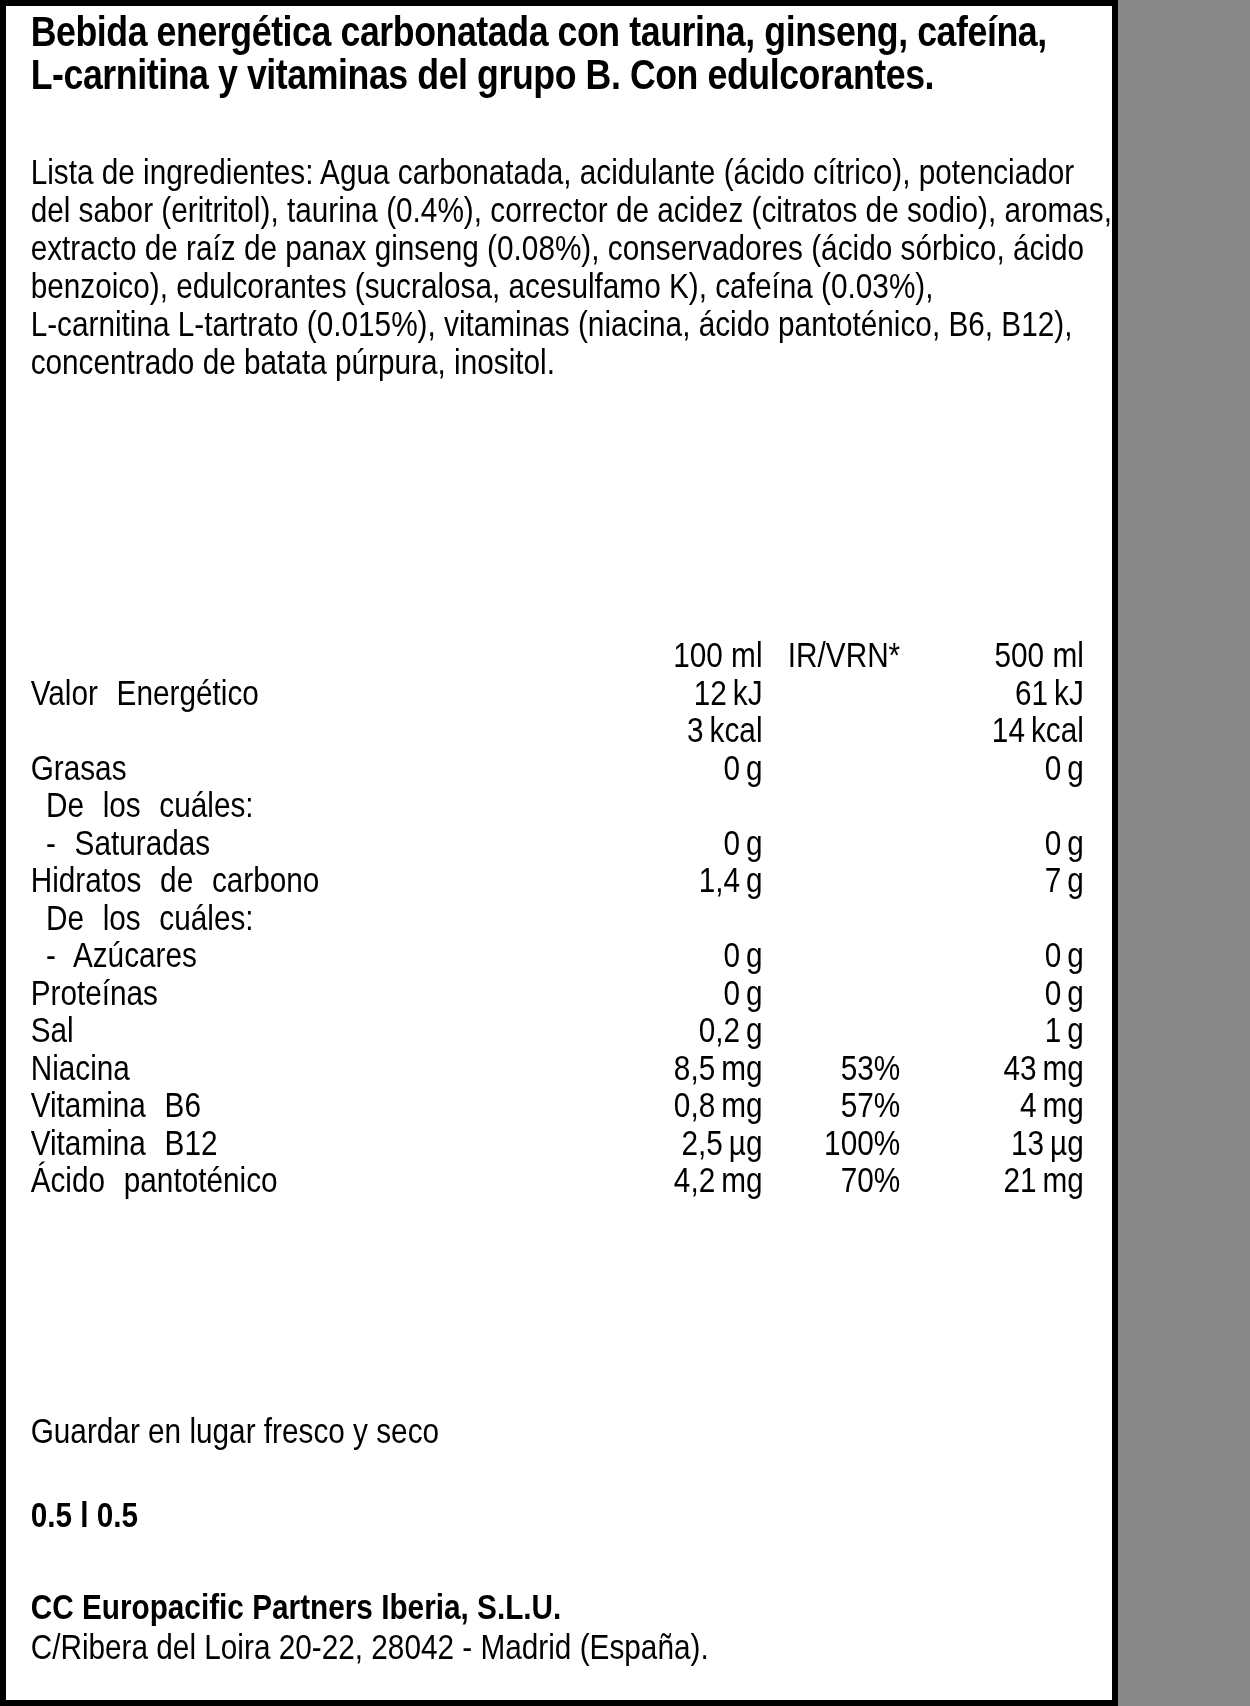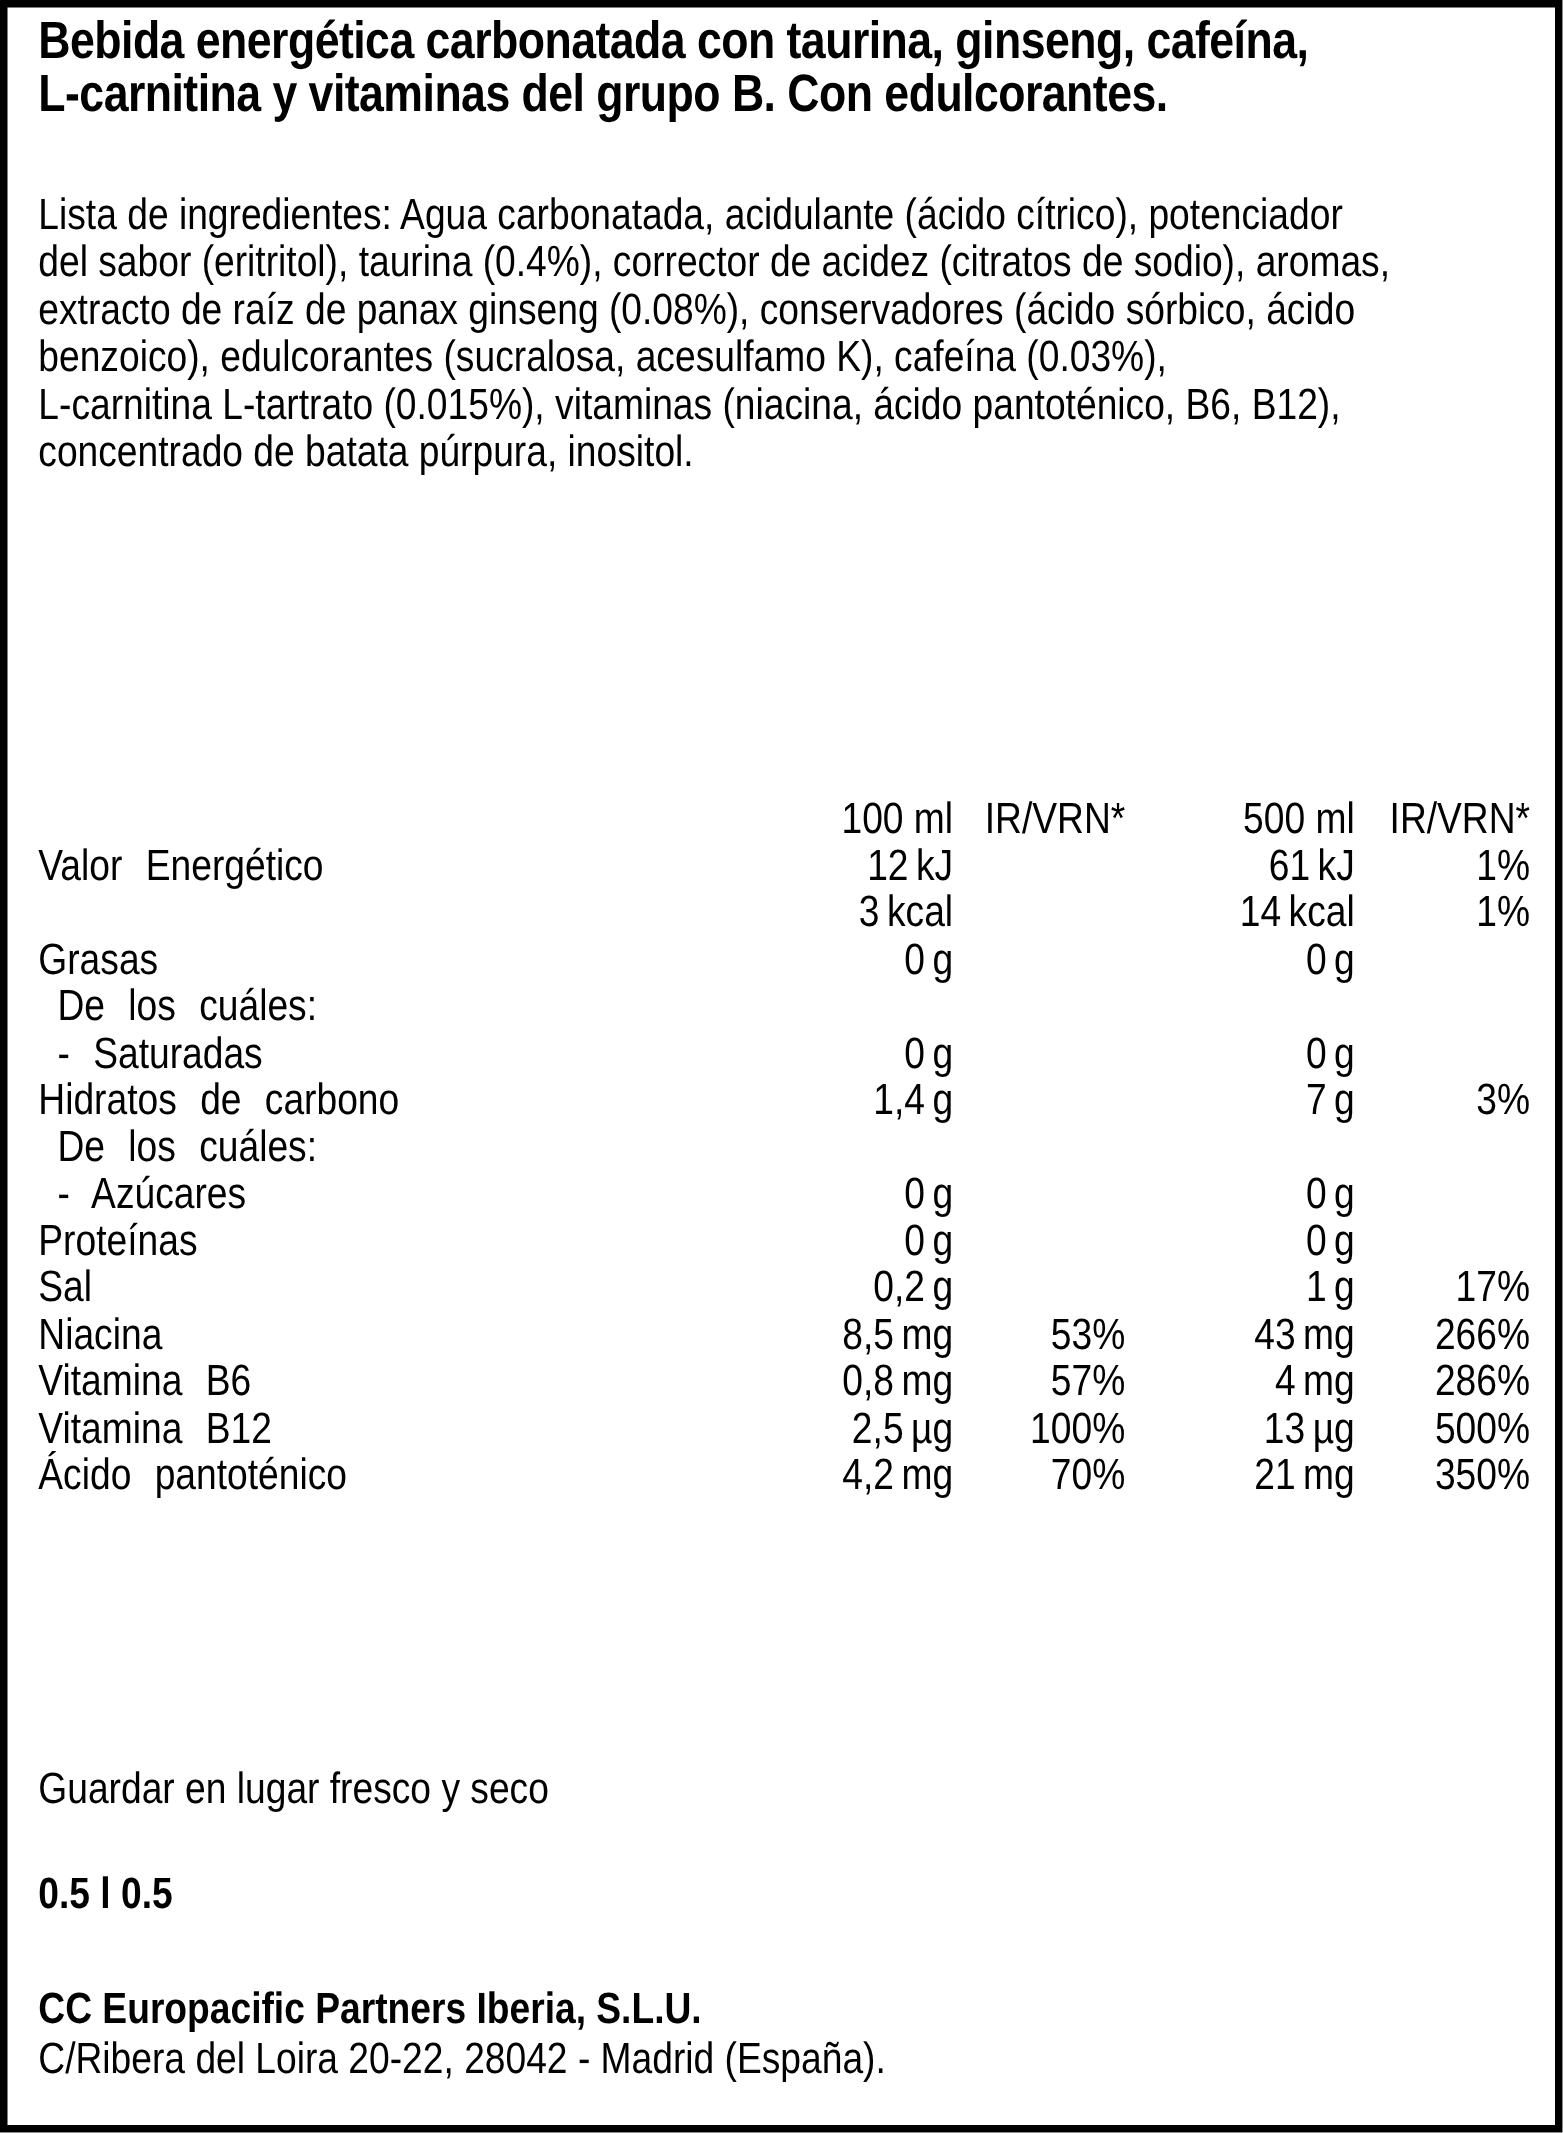--- a/index.html
+++ b/index.html
@@ -1,18 +1,18 @@
 <!DOCTYPE html>
 <html><head>
 <meta charset="utf-8">
 <style>
   html,body { margin:0; padding:0; background:#888; }
   .page {
     position:relative;
-    width:1250px; height:1706px;
+    width:1118px; height:1706px;
     background:#fff;
     border:6px solid #000;
     box-sizing:border-box;
     overflow:hidden;
     font-family:"Liberation Sans","DejaVu Sans",sans-serif;
     color:#000;
     text-decoration:underline;
   }
   
   .scale {

